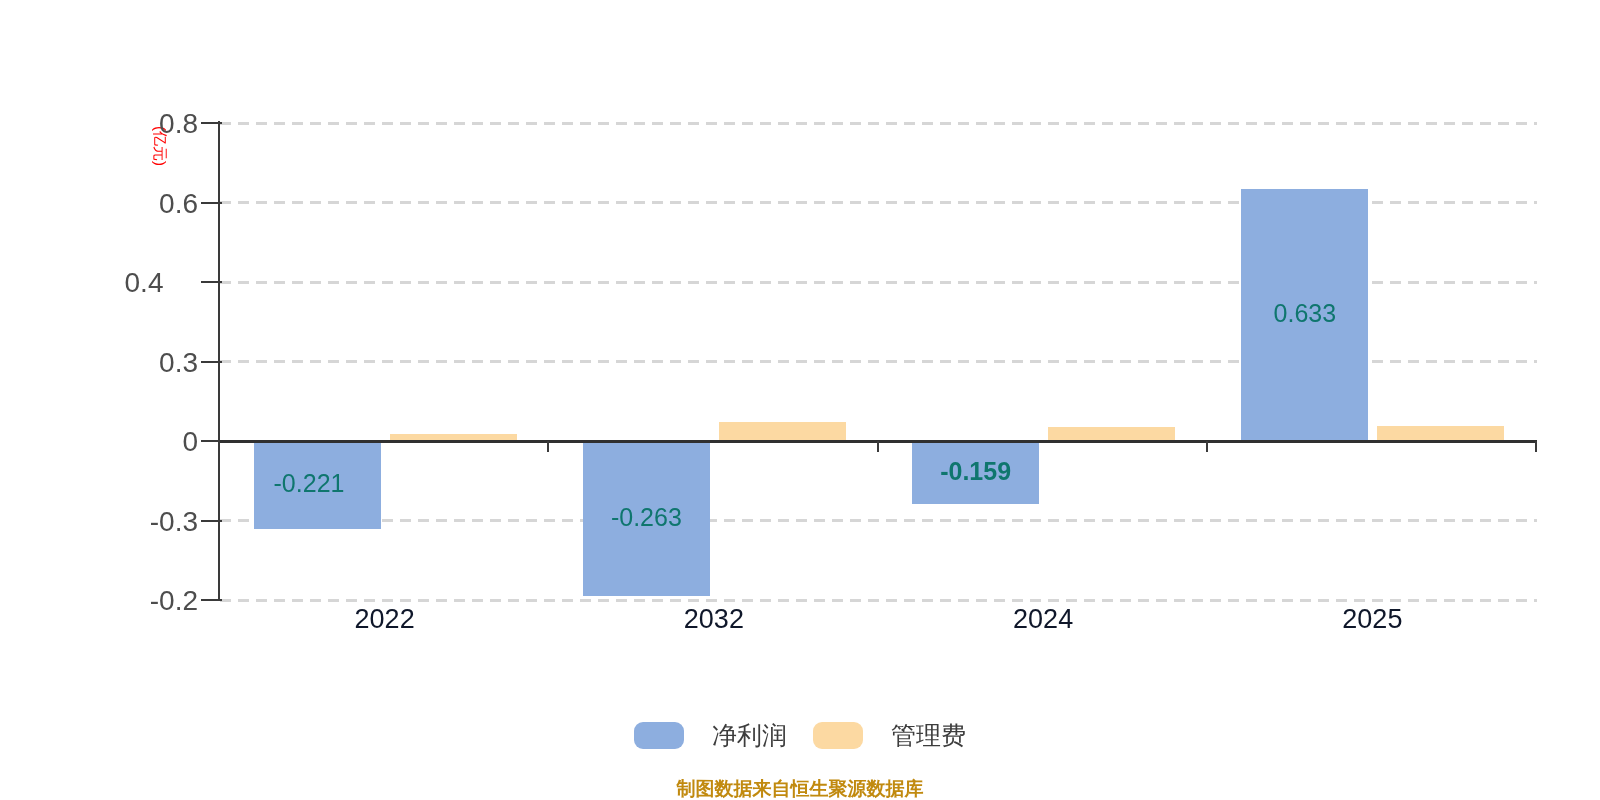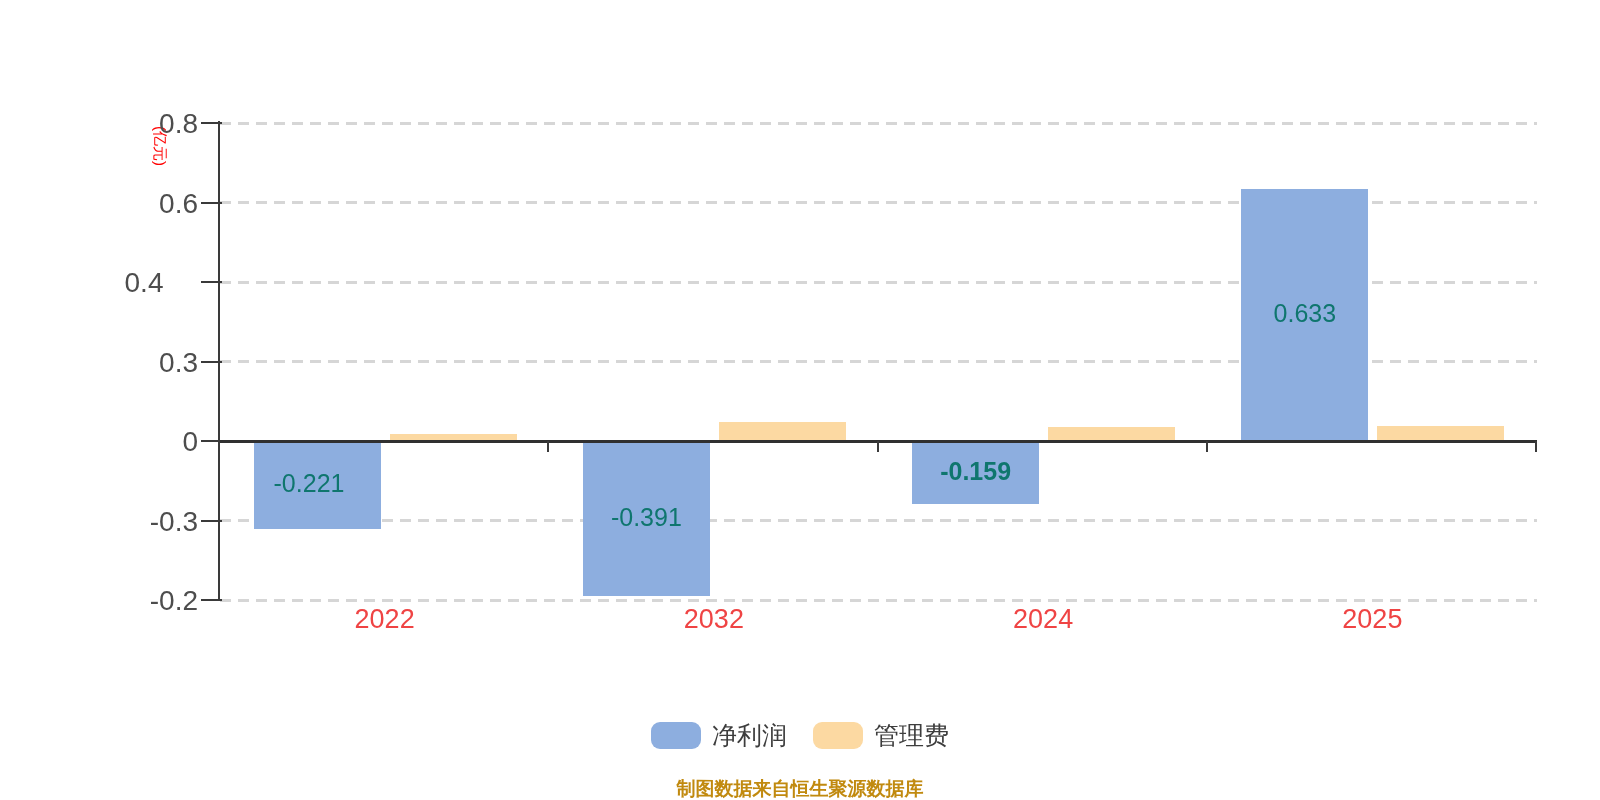--- a/index.html
+++ b/index.html
@@ -16,28 +16,28 @@
     display:inline-block;white-space:nowrap;font-size:15px;color:#ff0000;
     transform:translate(-50%,-50%) rotate(90deg);
   }
   #plot{position:absolute;left:0;top:0;width:1600px;height:700px;}
   .gridline{position:absolute;height:3px;
     background:repeating-linear-gradient(to right,#d6d6d6 0 11px,transparent 11px 18px);}
   .zero-line{position:absolute;background:#303030;}
   .axis-line{position:absolute;background:#3a3a3a;}
   .tick{position:absolute;background:#3a3a3a;}
   .ytick-label{position:absolute;font-size:28px;color:#4d4d4d;text-align:right;}
-  .xtick-label{position:absolute;font-size:27px;color:#ef4444;text-align:center;}
+  .xtick-label{position:absolute;font-size:27px;color:#0f172a;text-align:center;}
   .bar{position:absolute;}
   .bar-value{position:absolute;font-size:25px;color:#0f766e;text-align:center;}
   .legend{
     position:absolute;top:719px;left:0;width:100%;
     display:flex;justify-content:center;align-items:center;gap:26px;
   }
-  .legend-item{display:flex;align-items:center;gap:11px;}
+  .legend-item{display:flex;align-items:center;gap:28px;}
   .legend-swatch{width:50px;height:27px;border-radius:9px;}
   .legend-label{font-size:25px;color:#3d3d3d;}
   .footer{
     position:absolute;top:776px;left:0;width:100%;text-align:center;
     font-size:19px;color:#c18a0f;font-weight:600;
   }
 </style>
 </head>
 <body>
 
@@ -62,21 +62,21 @@
       <div class="ytick-label" style="left: 90px; top: 426px; width: 108px;">0</div>
       <div class="gridline" style="left: 220px; top: 519px; width: 1317px;"></div>
       <div class="tick" style="left: 201px; top: 519.5px; width: 21px; height: 2px;"></div>
       <div class="ytick-label" style="left: 90px; top: 505.5px; width: 108px;">-0.3</div>
       <div class="gridline" style="left: 220px; top: 598.5px; width: 1317px;"></div>
       <div class="tick" style="left: 201px; top: 599px; width: 21px; height: 2px;"></div>
       <div class="ytick-label" style="left: 90px; top: 585px; width: 108px;">-0.2</div>
       <div class="bar" style="left: 253.625px; top: 441px; width: 127px; height: 87.8475px; background: rgb(141, 174, 223);"></div>
       <div class="bar-value" style="left: 252px; top: 468.924px; width: 114px;">-0.221</div>
       <div class="bar" style="left: 582.875px; top: 441px; width: 127px; height: 155.422px; background: rgb(141, 174, 223);"></div>
-      <div class="bar-value" style="left: 582.875px; top: 502.711px; width: 127px;">-0.391</div>
+      <div class="bar-value" style="left: 582.875px; top: 502.711px; width: 127px;">-0.263</div>
       <div class="bar" style="left: 912.125px; top: 441px; width: 127px; height: 63.2025px; background: rgb(141, 174, 223);"></div>
       <div class="bar-value" style="left: 912.125px; top: 456.601px; width: 127px; font-weight: bold;">-0.159</div>
       <div class="bar" style="left: 1241.38px; top: 189.382px; width: 127px; height: 251.618px; background: rgb(141, 174, 223);"></div>
       <div class="bar-value" style="left: 1241.38px; top: 299.191px; width: 127px;">0.633</div>
       <div class="bar" style="left: 389.625px; top: 433.845px; width: 127px; height: 7.155px; background: rgb(252, 217, 162);"></div>
       <div class="bar" style="left: 718.875px; top: 421.92px; width: 127px; height: 19.08px; background: rgb(252, 217, 162);"></div>
       <div class="bar" style="left: 1048.12px; top: 427.087px; width: 127px; height: 13.9125px; background: rgb(252, 217, 162);"></div>
       <div class="bar" style="left: 1377.38px; top: 425.895px; width: 127px; height: 15.105px; background: rgb(252, 217, 162);"></div>
       <div class="zero-line" style="left: 220px; top: 439.5px; width: 1317px; height: 3px;"></div>
       <div class="tick" style="left: 547.25px; top: 441px; width: 2px; height: 11px;"></div>

